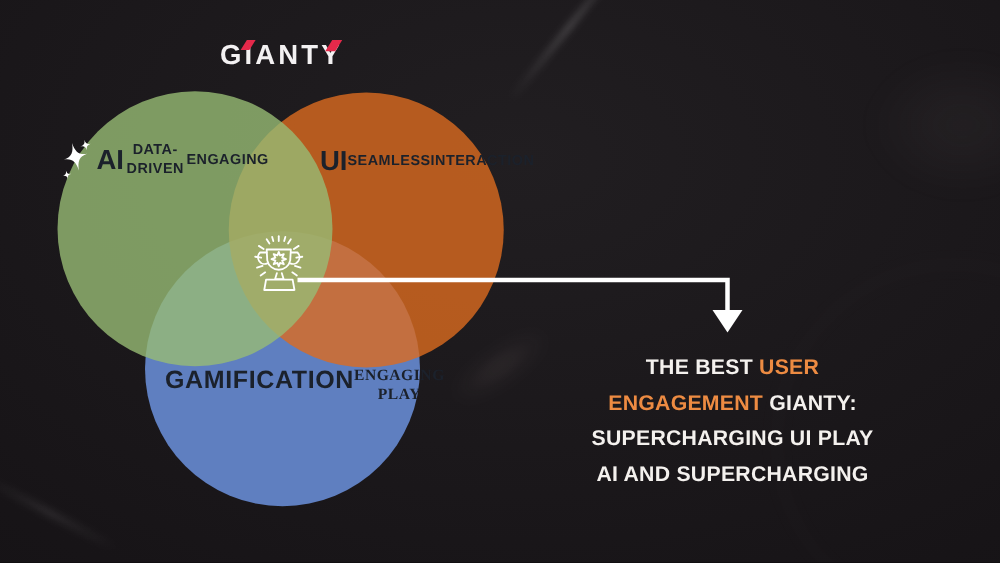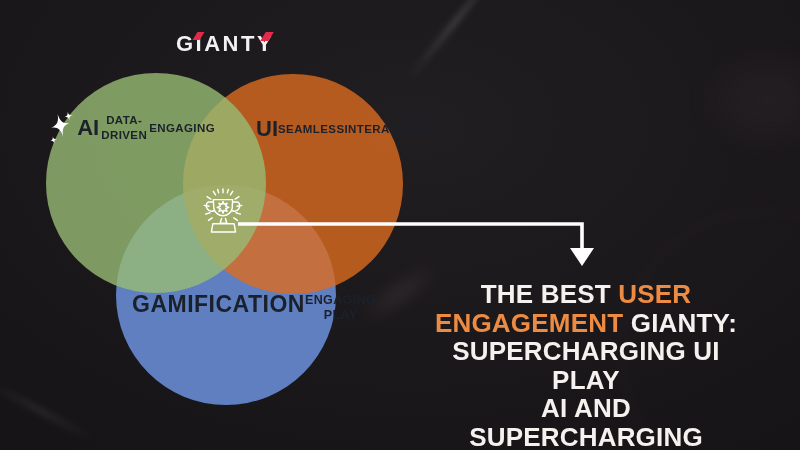--- a/index.html
+++ b/index.html
@@ -34,29 +34,29 @@
   .c-blue{left:116px;top:185px;background:#5f7fc0;z-index:2;}
   .c-orange{left:183px;top:74px;background:rgba(220,107,31,0.80);z-index:3;}
   .c-green{left:46px;top:73px;background:rgba(151,187,116,0.80);z-index:4;}
 
   .vlabel{position:absolute;z-index:5;display:flex;flex-direction:row;align-items:center;
     color:#1b212b;text-align:center;}
   .vl-ai{left:43px;top:101px;width:172px;}
   .vl-ui{left:256px;top:104px;width:150px;}
   .vl-gam{left:132px;top:278px;width:190px;}
   .vtitle{font-size:22px;font-weight:bold;line-height:24px;margin-top:0;}
-  .vtitle.gam{font-size:23px;letter-spacing:0.5px;}
+  .vtitle.gam{font-size:20px;letter-spacing:0.5px;}
   .vsub{font-size:11.5px;font-weight:bold;line-height:15px;letter-spacing:0.4px;text-align:center;}
-  .vsub.gam{font-size:12.5px;margin-top:7px;}
+  .vsub.gam{font-size:12.5px;margin-top:7px;font-family:Liberation Serif, serif;}
   .trophy-wrap{position:absolute;left:194px;top:186px;z-index:5;}
   .arrow-svg{position:absolute;left:0;top:0;z-index:5;pointer-events:none;}
 
   
   .headline{position:absolute;left:433px;top:280px;width:306px;z-index:6;
-    text-align:center;color:#f4f1ee;font-size:26px;font-weight:bold;
+    text-align:center;color:#f4f1ee;font-size:17px;font-weight:bold;
     line-height:28.5px;letter-spacing:0.2px;}
   .headline .accent{color:#ed8b42;}
 </style>
 </head>
 <body>
 
 <div class="stage">
 
   <div class="wisp wisp1"></div>
   <div class="wisp wisp2"></div>

